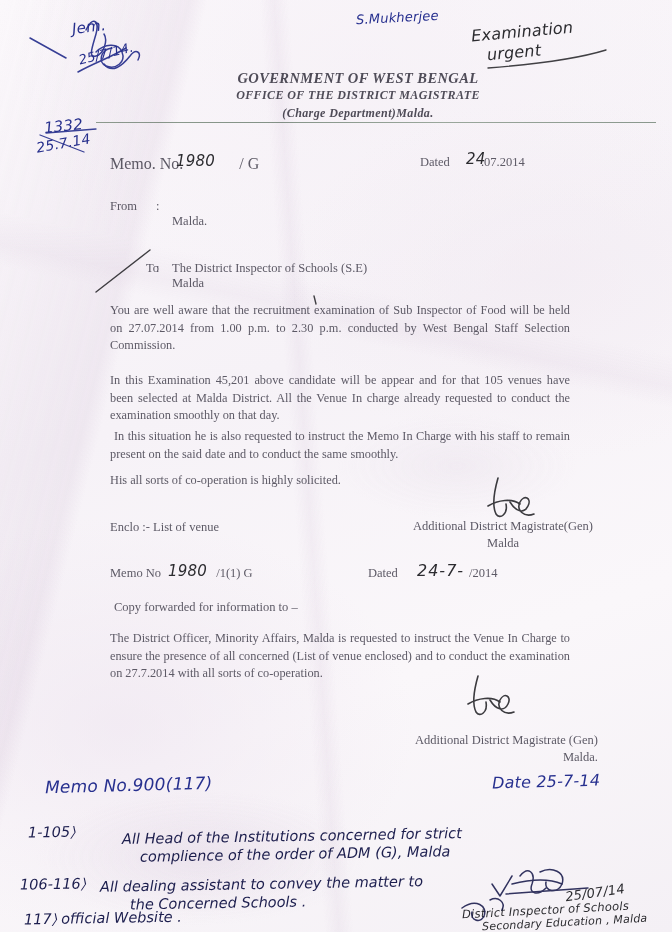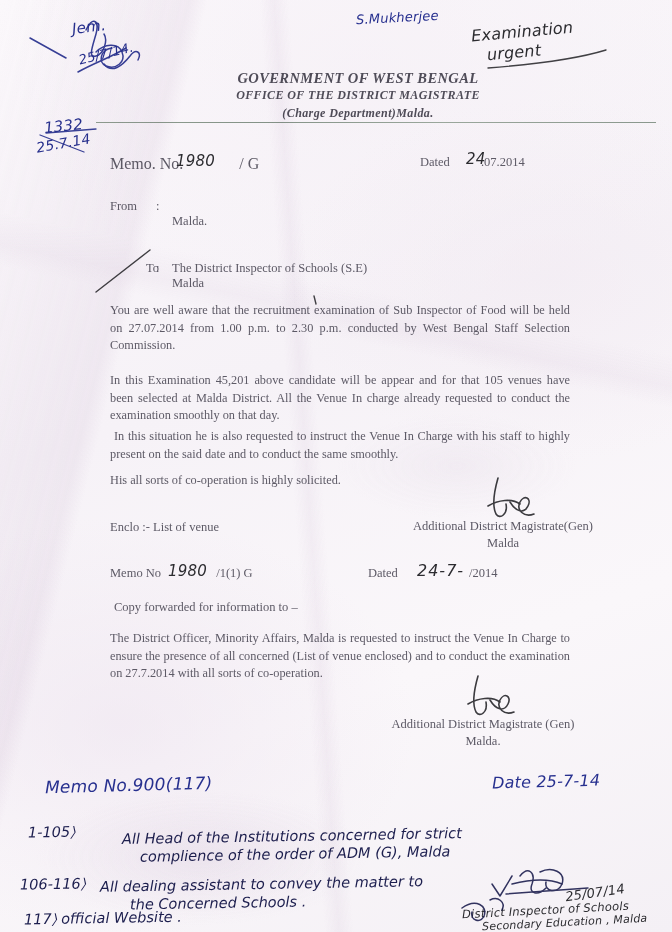--- a/index.html
+++ b/index.html
@@ -101,21 +101,21 @@
   #enclo { top: 520px; left: 110px; font-size: 12.5px; }
 
   .sigblock {
     position: absolute;
     text-align: center;
     font-size: 12.5px;
     color: #5d5a66;
     line-height: 17px;
   }
   #sig1 { top: 518px; left: 388px; width: 230px; }
-  #sig2 { top: 716px; left: 368px; width: 230px; }
+  #sig2 { top: 732px; left: 368px; width: 230px; text-align: right; }
 
   #memo2      { top: 566px; left: 110px; font-size: 12.5px; }
   #dated2     { top: 566px; left: 368px; font-size: 12.5px; }
 
   #copyfwd    { top: 600px; left: 114px; font-size: 12.5px; }
   #p5 { top: 630px; }
 
   
   .hand {
     position: absolute;
@@ -217,21 +217,21 @@
   <div class="printed fromto-label" id="from-colon">:</div>
   <div class="printed" id="from-v2">Malda.</div>
 
   <div class="printed fromto-label" id="to-label">To</div>
   <div class="printed fromto-label" id="to-colon">:</div>
   <div class="printed" id="to-v1">The District Inspector of Schools (S.E)</div>
   <div class="printed" id="to-v2">Malda</div>
 
   <div class="para" id="p1">You are well aware that the recruitment examination of Sub Inspector of Food will be held on 27.07.2014 from 1.00 p.m. to 2.30 p.m. conducted by West Bengal Staff Selection Commission.</div>
   <div class="para" id="p2">In this Examination 45,201 above candidate will be appear and for that 105 venues have been selected at Malda District. All the Venue In charge already requested to conduct the examination smoothly on that day.</div>
-  <div class="para" id="p3">In this situation he is also requested to instruct the Venue In Charge with his staff to highly  present on the said date and to conduct the same smoothly.</div>
+  <div class="para" id="p3">In this situation he is also requested to instruct the Memo In Charge with his staff to remain  present on the said date and to conduct the same smoothly.</div>
   <div class="para" id="p4">His all sorts of co-operation is highly solicited.</div>
 
   <div class="printed" id="enclo">Enclo :- List of venue</div>
 
   <div class="sigblock" id="sig1">
     <div>Additional District Magistrate(Gen)</div>
     <div>Malda</div>
   </div>
 
   <div class="printed" id="memo2">

